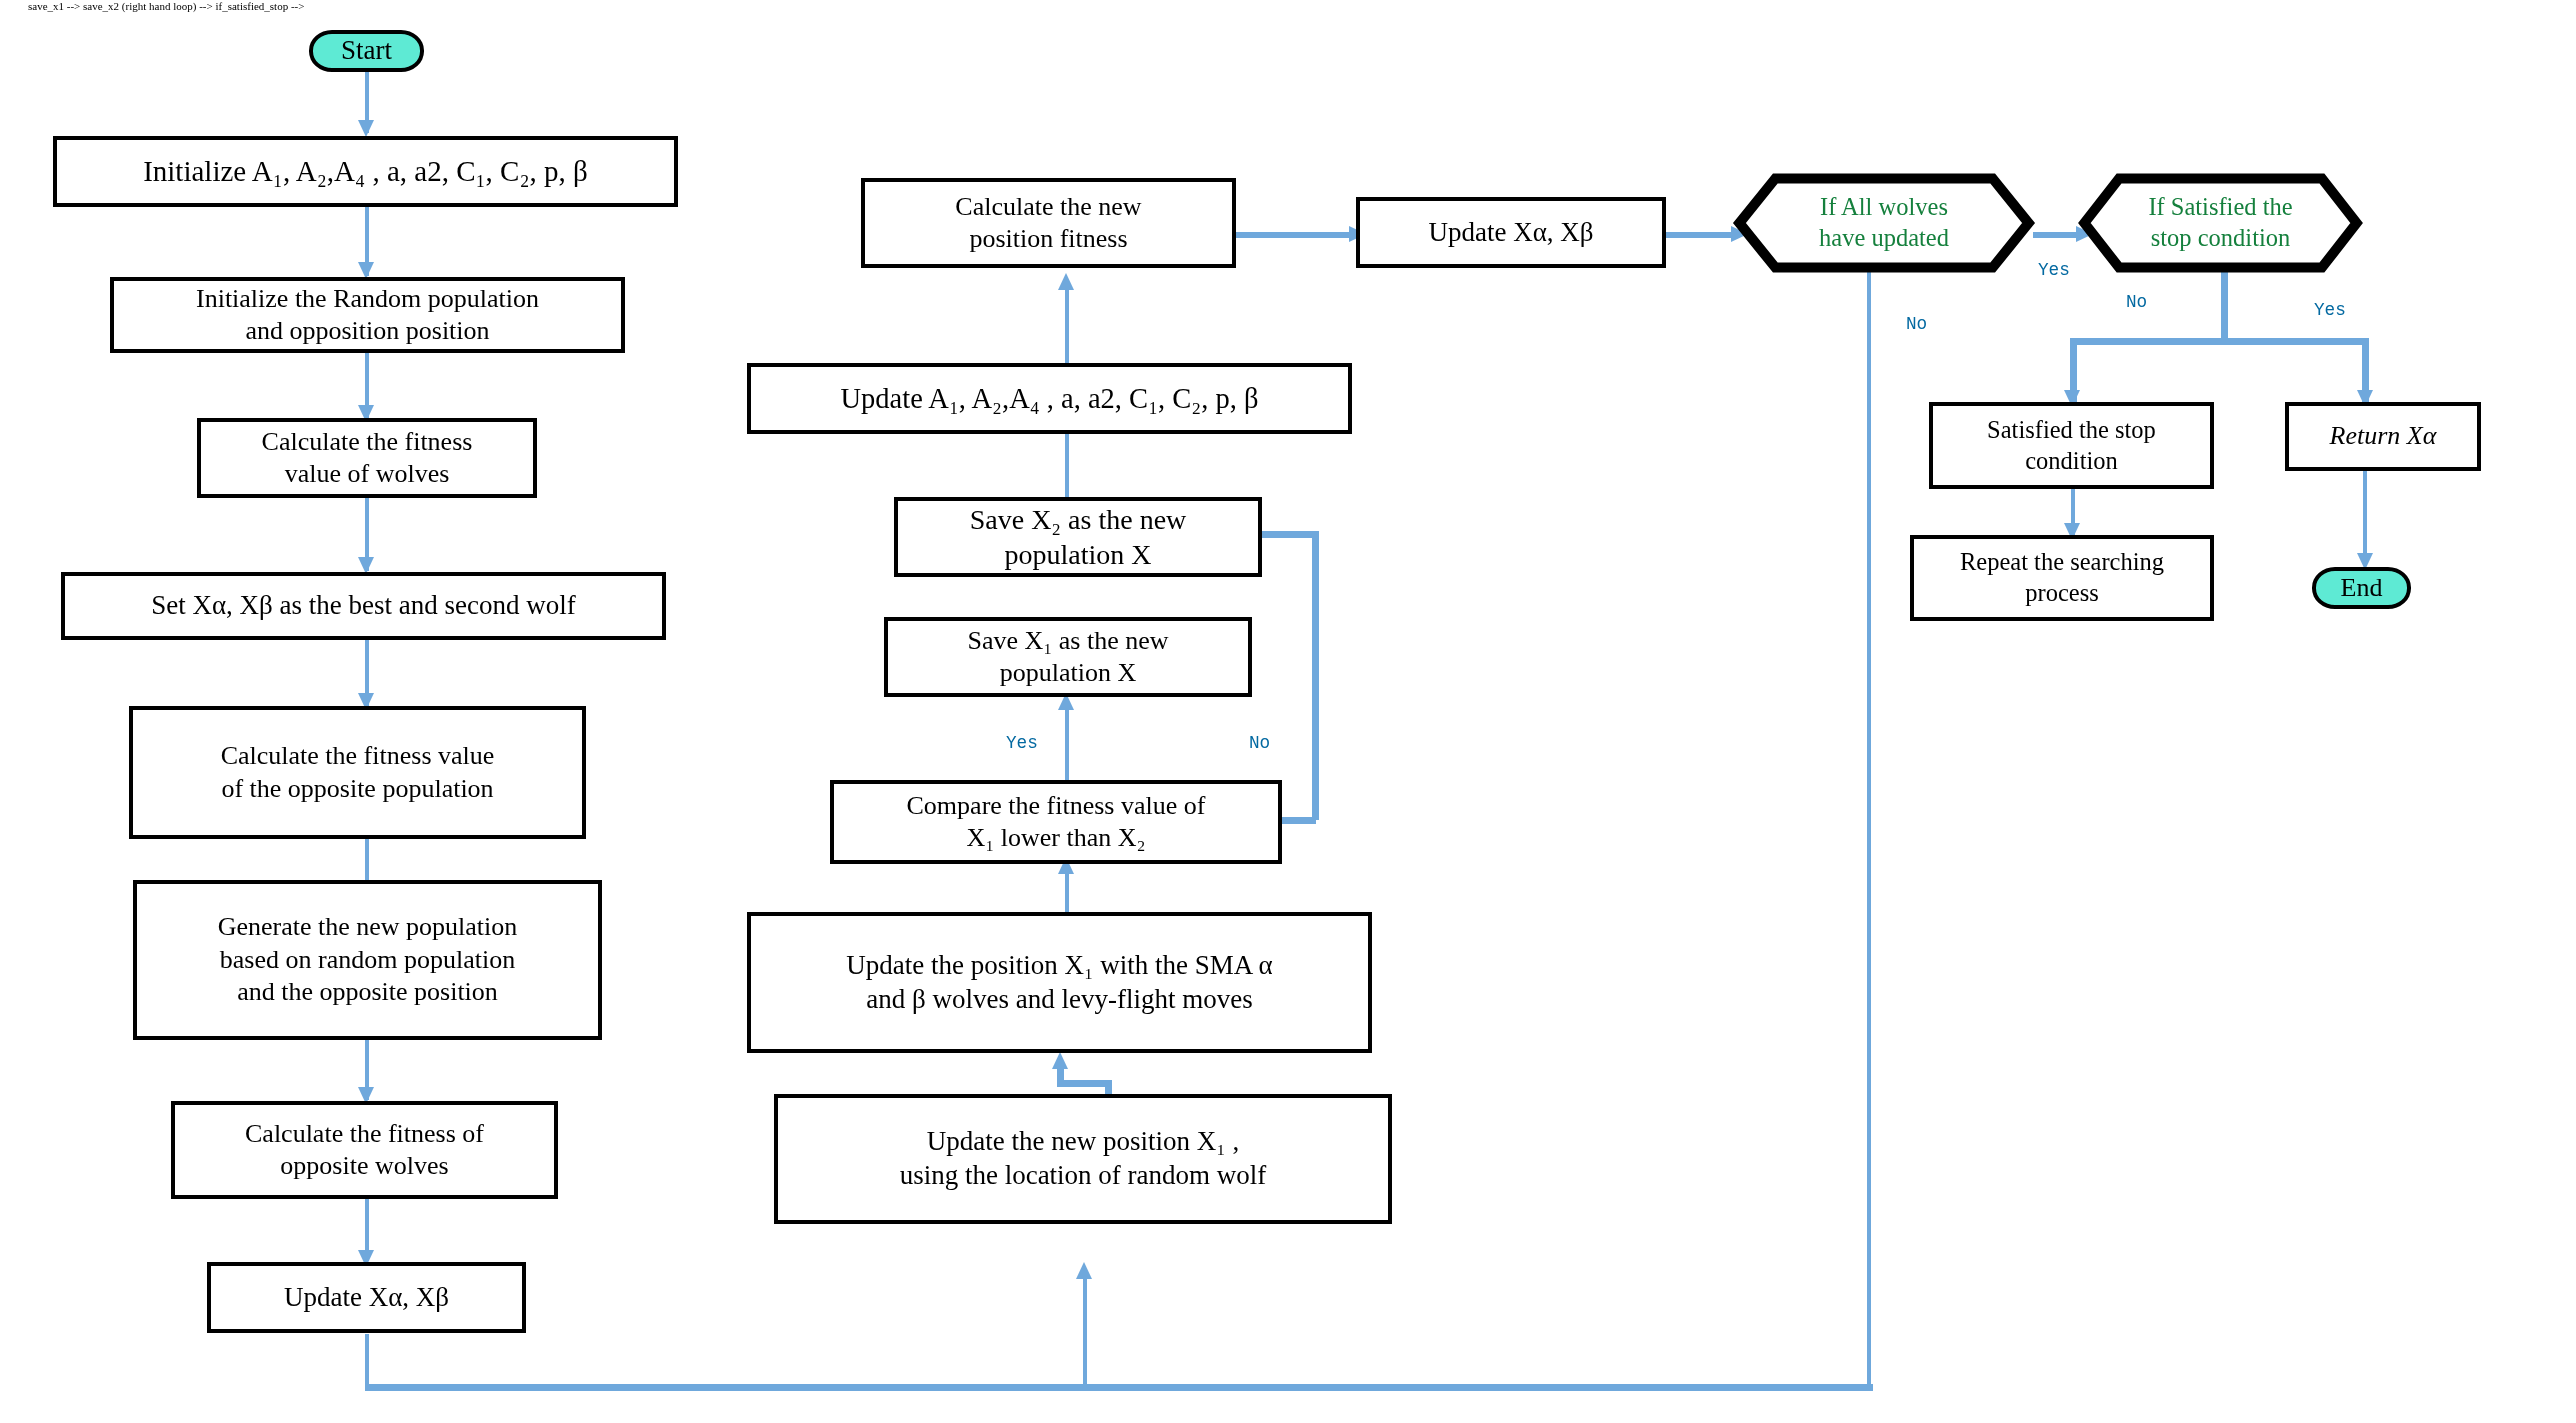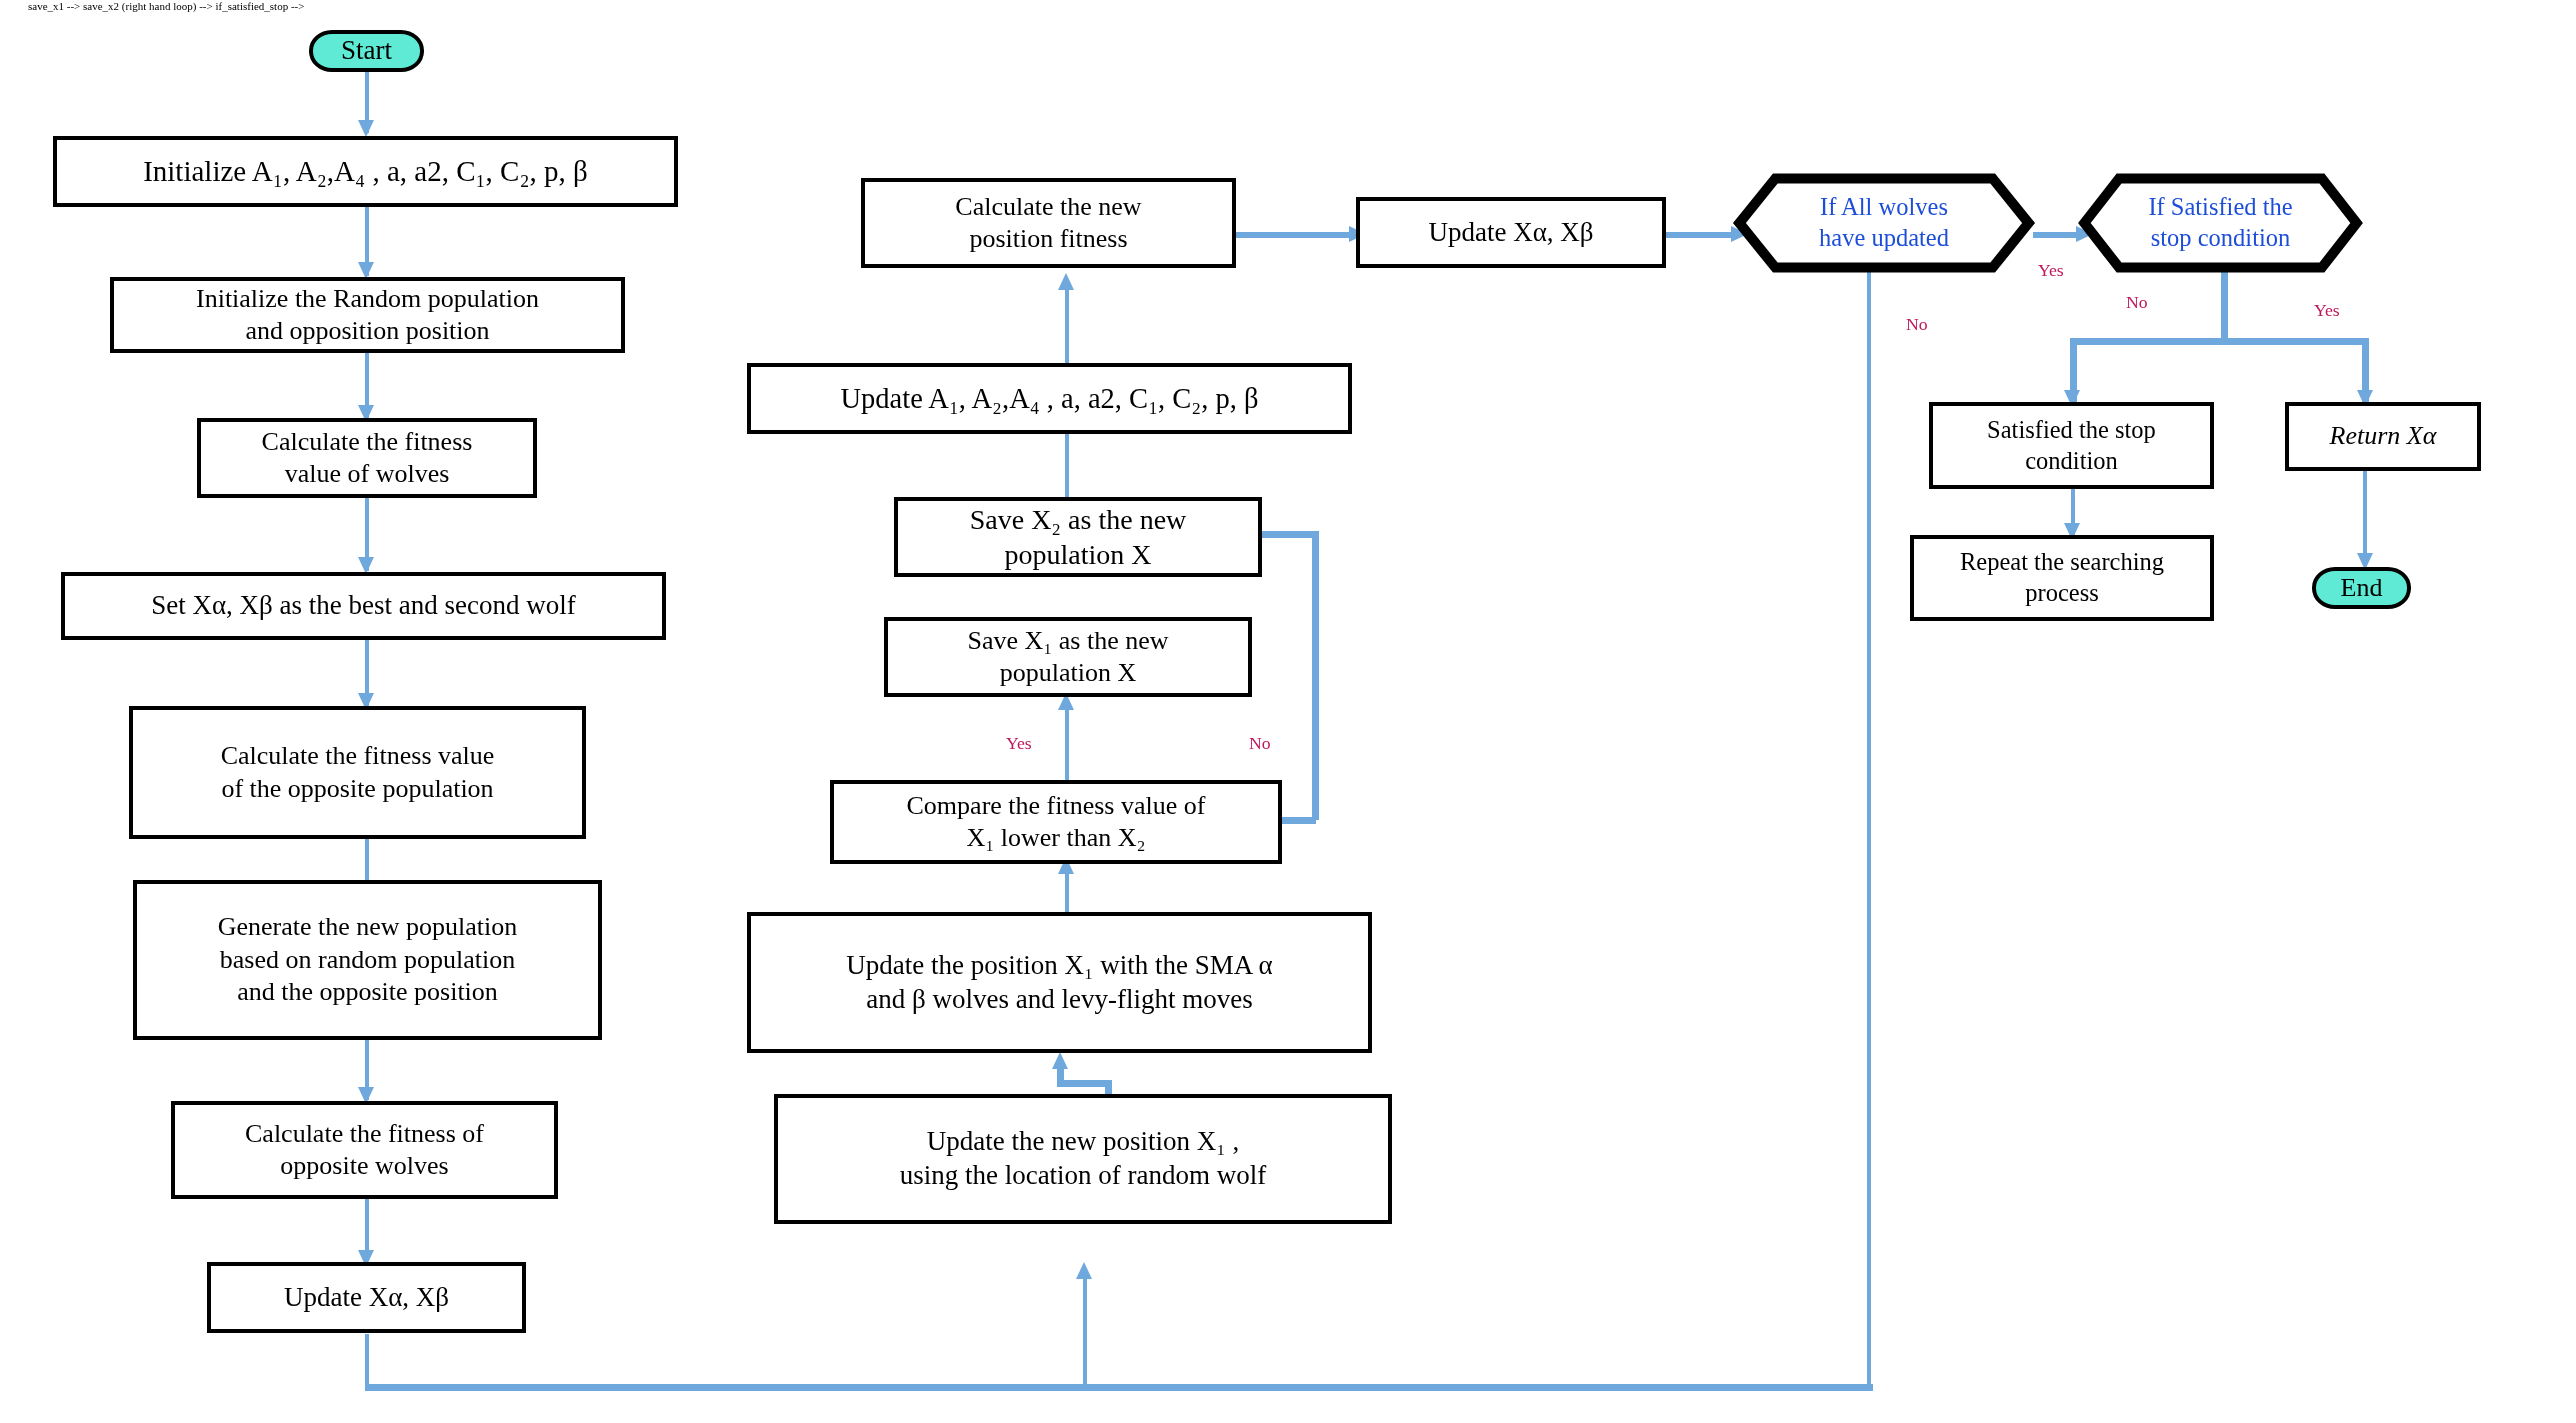--- a/index.html
+++ b/index.html
@@ -47,21 +47,21 @@
     overflow: visible;
   }
   .hexlabel {
     position: absolute;
     left: 0; top: 0;
     width: 100%; height: 100%;
     display: flex;
     align-items: center;
     justify-content: center;
     text-align: center;
-    color: #1d4ed8;
+    color: #15803d;
     line-height: 1.25;
   }
   .txt {
     display: block;
     padding: 0 6.8px;
     white-space: nowrap;
   }
   
   .edge {
     position: absolute;
@@ -86,22 +86,22 @@
     border-bottom: 8.8px solid transparent;
     border-left: 17.7px solid #6fa8dc;
   }
   .ah-left {
     border-top: 8.8px solid transparent;
     border-bottom: 8.8px solid transparent;
     border-right: 17.7px solid #6fa8dc;
   }
   .edgelabel {
     position: absolute;
-    color: #be185d;
-    font-family: Liberation Serif, serif;
+    color: #0369a1;
+    font-family: Liberation Mono, monospace;
     white-space: nowrap;
   }
 </style>
 </head>
 <body>
 
 <div id="canvas">
 
   
 

